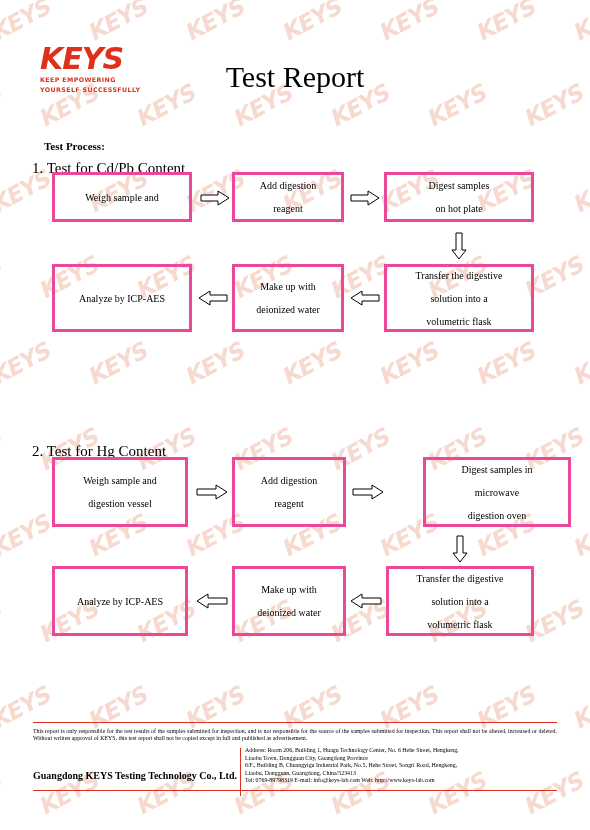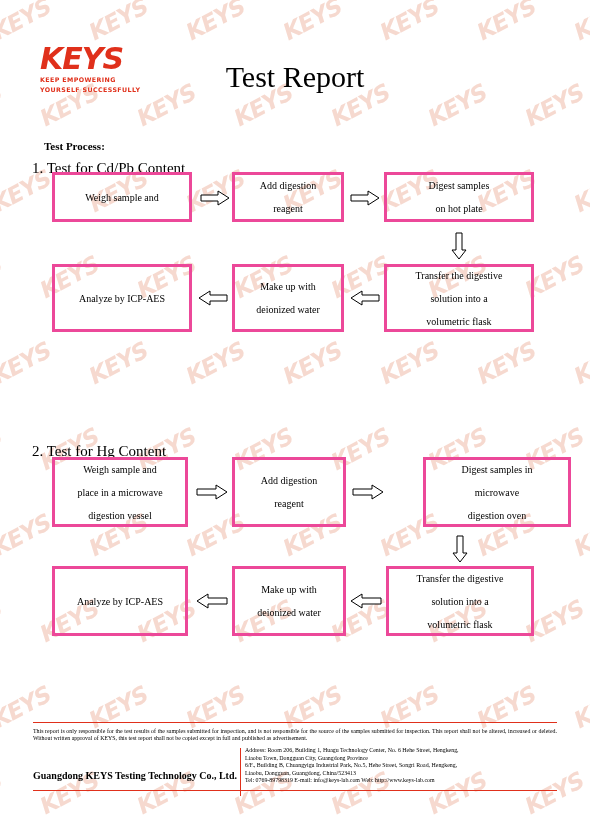--- a/index.html
+++ b/index.html
@@ -282,21 +282,20 @@
   </div>
 
   <div class="fbox" style="left:52px;top:264px;width:140px;height:68px;">
     <span>Analyze by ICP-AES</span>
   </div>
 
   <div class="step-label" style="top:443px;">2. Test for Hg Content</div>
 
   <div class="fbox" style="left:52px;top:457px;width:136px;height:70px;">
     <span>Weigh sample and</span>
-    <span>place in a microwave</span>
     <span>digestion vessel</span>
   </div>
 
   <div class="arrow" style="left:196px;top:484px;">
     <svg width="32" height="16" viewBox="0 0 32 16">
         <path d="M1 5 H20 V1 L31 8 L20 15 V11 H1 Z" fill="#fff" stroke="#000" stroke-width="1"></path>
       </svg>
   </div>
 
   <div class="fbox" style="left:232px;top:457px;width:114px;height:70px;">

